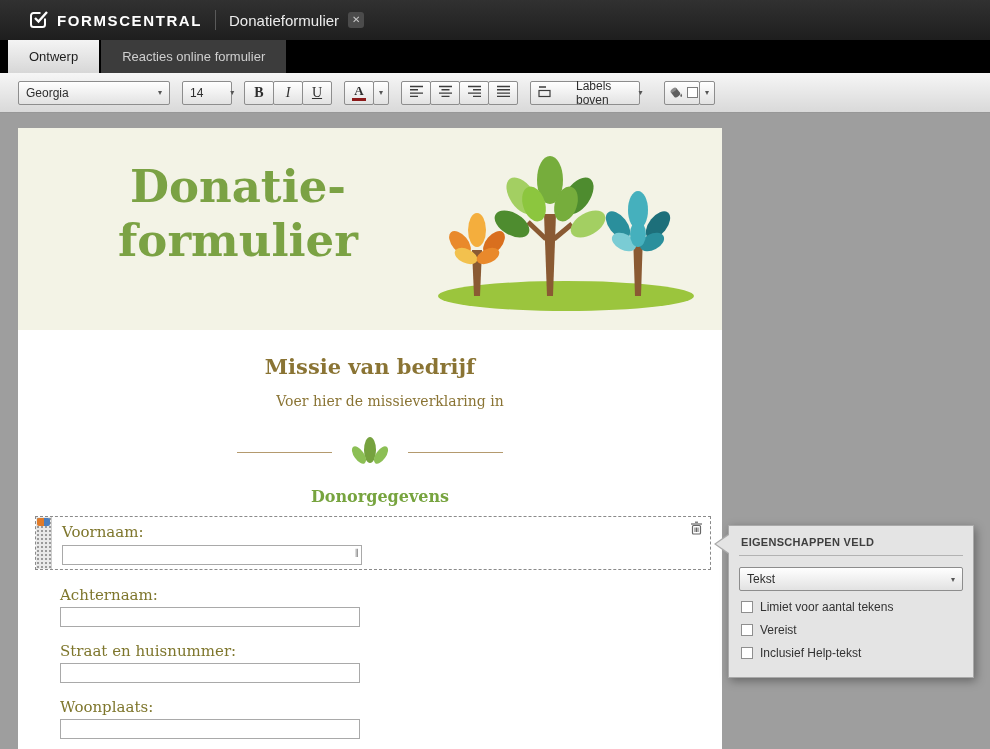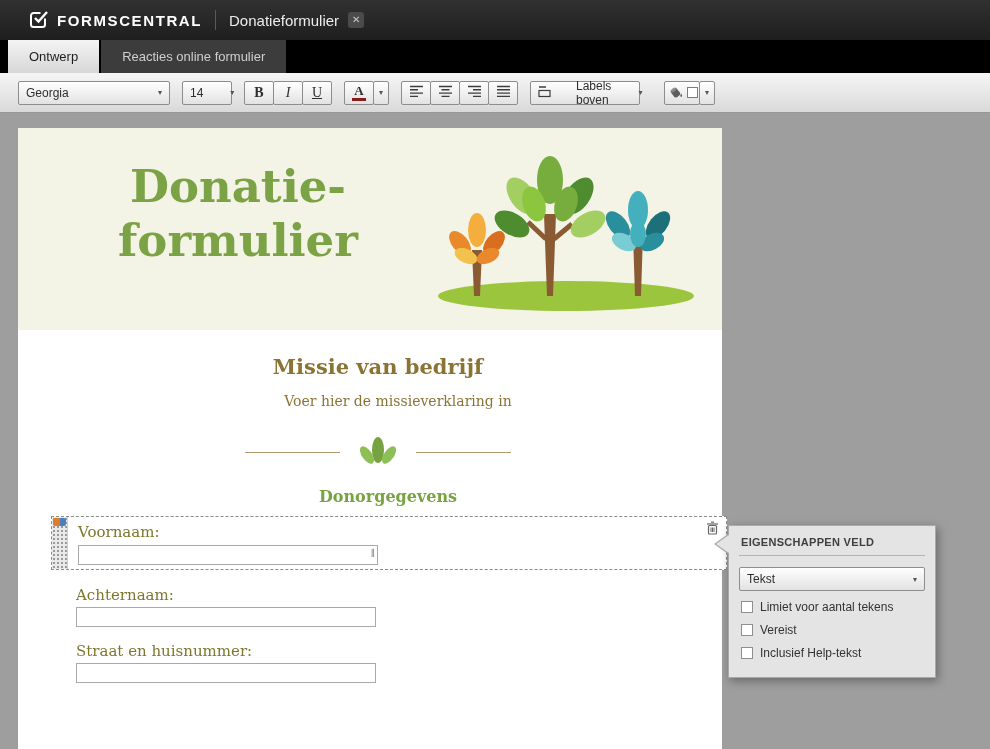--- a/index.html
+++ b/index.html
@@ -45,21 +45,21 @@
   .dd-labels .lbl-txt { flex:1; margin-left:6px; text-align:left; }
   .swatch { width:11px; height:11px; border:1px solid #7c7c7c; background:#fff; margin-left:3px; }
 
   
   .canvas { position:relative; height:636px; overflow:hidden; background:#9e9e9e; }
   .form-doc { position:absolute; left:18px; top:15px; width:704px; height:660px; background:#fff; font-family:"DejaVu Serif","Liberation Serif",serif; }
   .form-header { height:202px; background:#f3f3e6; position:relative; }
   .form-title { position:absolute; left:52px; top:32px; width:336px; text-align:center; font-size:45px; font-weight:bold; color:#7ba244; line-height:1.2; cursor:pointer; }
   .trees { position:absolute; right:26px; top:16px; }
 
-  .form-body { text-align:center; padding-top:24px;margin-left:16px; }
+  .form-body { text-align:center; padding-top:24px; }
   .mission-h { font-size:21px; font-weight:bold; color:#8a7434; cursor:pointer; }
   .mission-p { font-size:14px; color:#8a7434; margin-top:14px; cursor:pointer;padding-left:40px; }
   .ornament { margin-top:26px; display:flex; align-items:center; justify-content:center; gap:18px; }
   .orn-line { width:95px; height:1px; background:#b49a6e; }
   .section-h { font-size:16px; font-weight:bold; color:#77a43f; margin-top:18px;padding-left:20px; }
 
   .fields { text-align:left; margin-top:10px; }
   .field-label { font-size:15px; color:#7e762c; display:block; }
   .text-input { width:300px; height:20px; border:1px solid #a9a9a9; background:#fff; display:block; font-family:"DejaVu Serif",serif; font-size:13px; padding:0 4px; }
 
@@ -71,21 +71,21 @@
   .sel-content { padding:6px 0 0 10px; }
   .input-wrap { position:relative; width:300px; margin-top:4px; }
   .resize { position:absolute; right:3px; top:3px; font-size:9px; color:#777; cursor:ew-resize; }
   .trash-btn { position:absolute; top:3px; right:5px; width:18px; height:18px; display:flex; align-items:center; justify-content:center; cursor:pointer; border-radius:2px; }
 
   .field-row { margin:16px 0 0 42px; cursor:pointer; }
   .field-row .field-label { margin-bottom:3px; }
   .field-row + .field-row { margin-top:15px; }
 
   
-  .props { position:absolute; left:728px; top:412px; width:208px; background:#e4e4e4; border:1px solid #a9a9a9; box-shadow:2px 3px 9px rgba(0,0,0,.35); padding-bottom:8px; }
+  .props { position:absolute; left:728px; top:412px; width:246px; background:#e4e4e4; border:1px solid #a9a9a9; box-shadow:2px 3px 9px rgba(0,0,0,.35); padding-bottom:8px; }
   .props-arrow { position:absolute; left:-13px; top:9px; width:0; height:0; border-top:9px solid transparent; border-bottom:9px solid transparent; border-right:13px solid #e4e4e4; }
   .props-arrow-edge { position:absolute; left:-15px; top:8px; width:0; height:0; border-top:10px solid transparent; border-bottom:10px solid transparent; border-right:14px solid #a9a9a9; }
   .props-title { font-size:11px; font-weight:bold; color:#3f3f3f; letter-spacing:.3px; margin:0 10px; padding:10px 2px 7px; border-bottom:1px solid #b2b2b2; }
   .props-dd { margin:11px 10px 3px; height:24px; }
   .opt-row { display:flex; align-items:center; gap:7px; margin:9px 12px; font-size:12px; color:#333; cursor:pointer; }
   .checkbox { width:12px; height:12px; background:#fff; border:1px solid #8f8f8f; flex:none; }
 </style>
 </head>
 <body>
 
@@ -291,20 +291,24 @@
         <div class="field-row">
           <label class="field-label">Achternaam:</label>
           <input class="text-input" type="text" value="" style="">
         </div>
 
         <div class="field-row">
           <label class="field-label">Straat en huisnummer:</label>
           <input class="text-input" type="text" value="" style="">
         </div>
 
+        <div class="field-row">
+          <label class="field-label">Woonplaats:</label>
+          <input class="text-input" type="text" value="" style="">
+        </div>
 
       </div>
     </div>
   </div>
 
   <aside class="props">
     <div class="props-arrow-edge"></div>
     <div class="props-arrow"></div>
     <h4 class="props-title">EIGENSCHAPPEN VELD</h4>
     <div class="dd props-dd">

